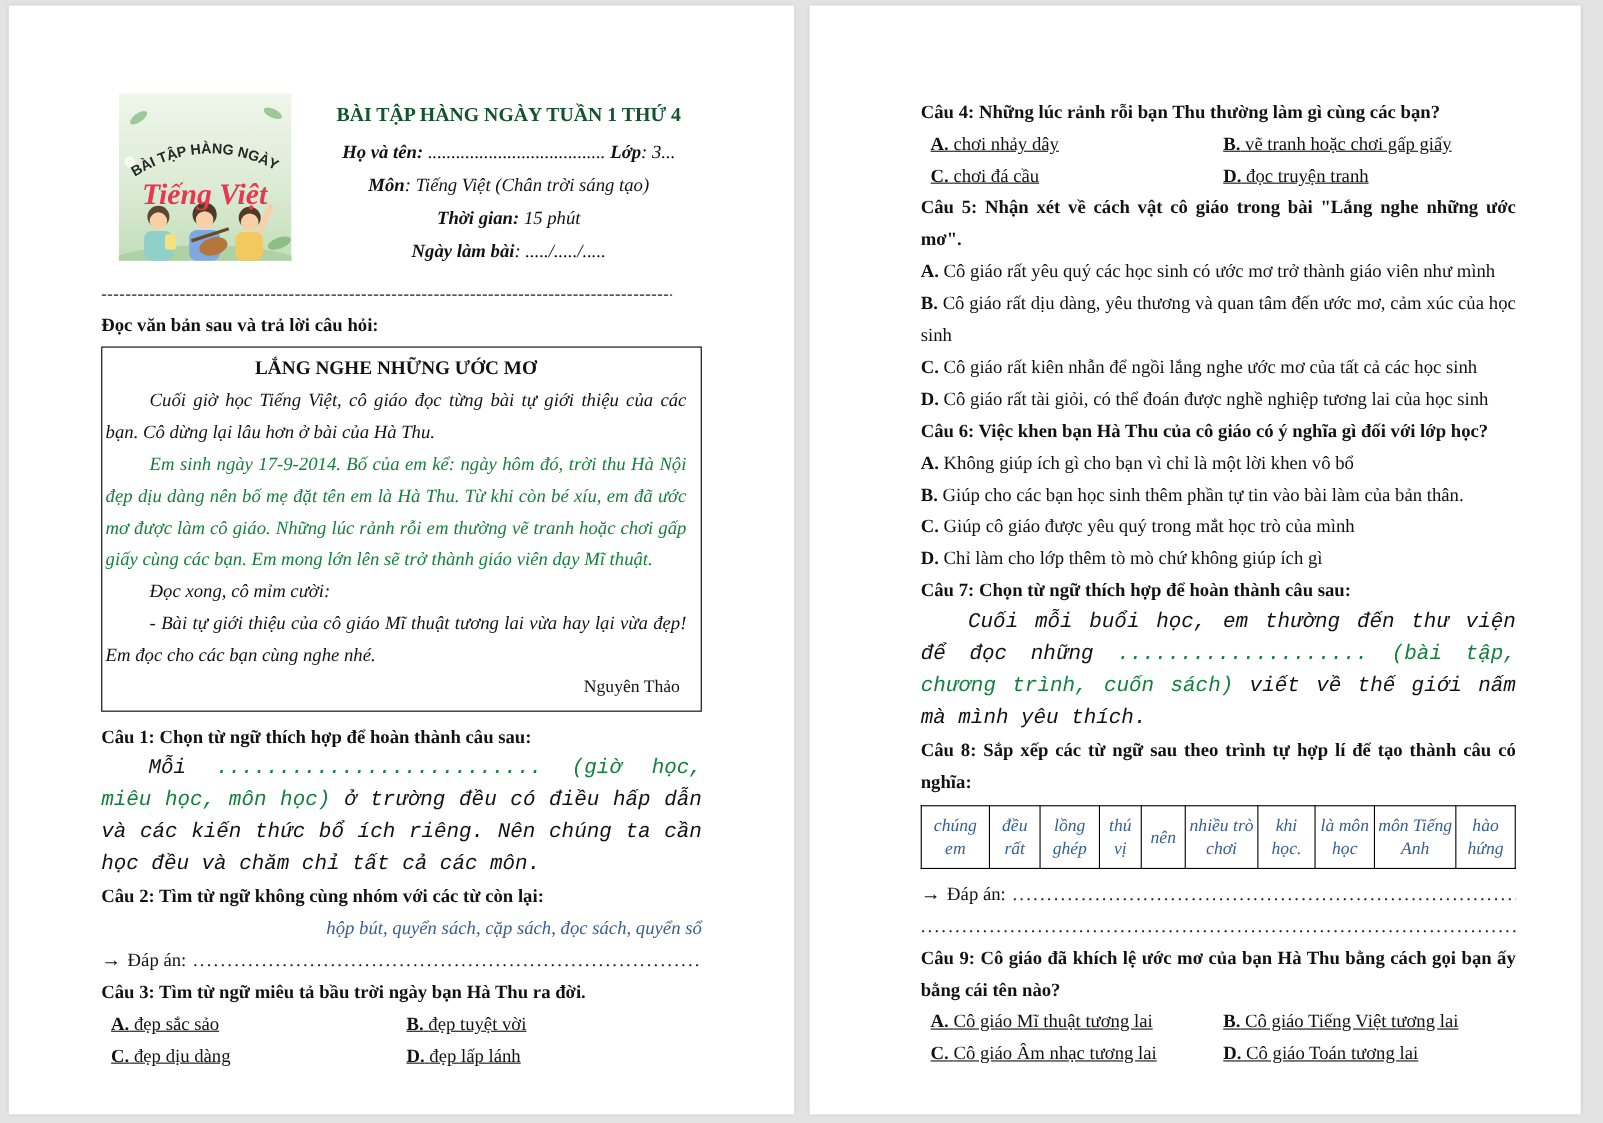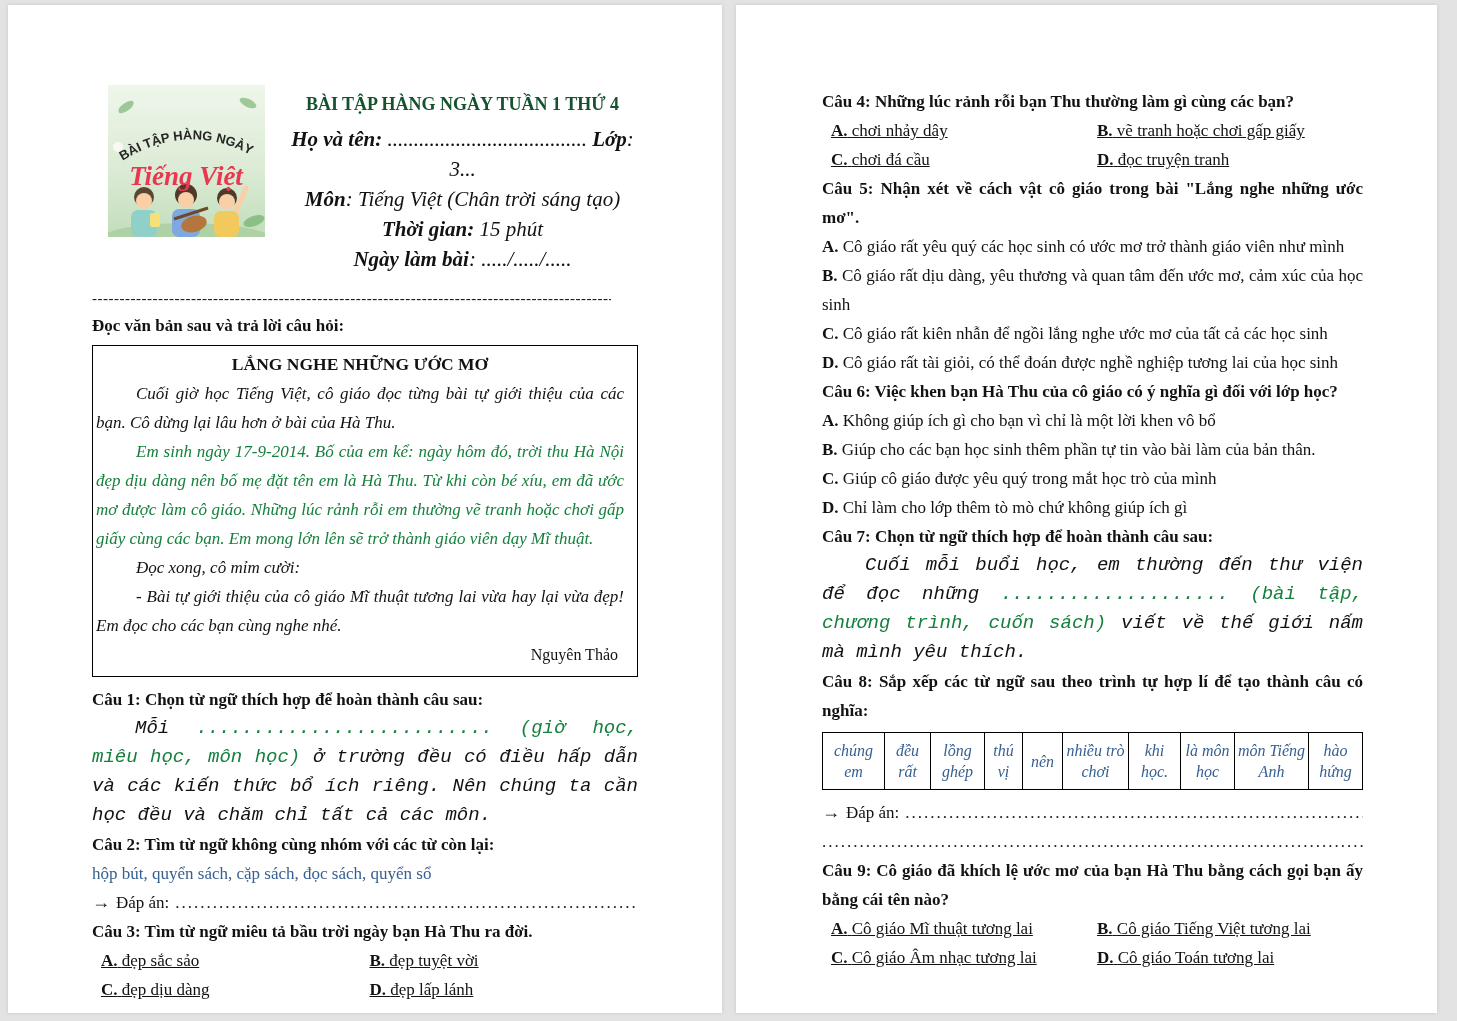--- a/index.html
+++ b/index.html
@@ -10,46 +10,46 @@
     color:#121212;
     overflow:hidden;
   }
   .page{
     position:absolute;top:5px;height:1008px;background:#ffffff;
     box-shadow:0 0 4px rgba(0,0,0,0.12);
   }
   .page-left{left:8px;width:714px;}
   .page-right{left:736px;width:701px;}
   .content-l{position:absolute;left:84px;top:80px;width:546px;}
-  .content-r{position:absolute;left:86px;top:82px;width:541px;}
+  .content-r{position:absolute;left:101px;top:82px;width:541px;}
 
   .hdr-row{display:flex;gap:22px;}
   .logo{width:157px;height:152px;margin-left:16px;flex:none;}
   .hdr-info{flex:1;text-align:center;padding-top:8px;}
   .hdr-title{color:#14532d;font-weight:bold;font-size:18px;line-height:22px;margin-bottom:9px;}
-  .hdr-line{font-size:21px;font-style:italic;line-height:30px;}
+  .hdr-line{font-size:17px;font-style:italic;line-height:30px;}
   .hdr-line b{font-weight:bold;}
 
   .dashline{margin-top:15px;width:519px;overflow:hidden;white-space:nowrap;
     font-size:15px;letter-spacing:0.5px;color:#111;height:18px;line-height:18px;}
 
   .bold17{font-weight:bold;font-size:17px;line-height:29px;}
   .instruction{margin-top:4px;}
 
   .passage-box{border:1px solid #000;margin-top:5px;padding:3px 13px 7px 3px;}
   .passage-title{text-align:center;font-weight:bold;font-size:17.5px;line-height:30px;}
   .pass{font-style:italic;font-size:17px;line-height:29px;text-align:justify;
     text-indent:40px;margin:0;}
   .blue{color:#15803d;}
   .author{text-align:right;font-size:16px;line-height:29px;margin:0;padding-right:6px;}
 
   .q-head{font-weight:bold;font-size:17px;line-height:29px;text-align:justify;}
   .q-body{font-style:italic;font-size:19px;line-height:29px;text-align:justify;
     text-indent:43px;margin:0;font-family:Liberation Mono, monospace;}
-  .center-blue{color:#365f91;font-size:17px;line-height:29px;text-align:left;}
+  .center-blue{color:#365f91;font-style:italic;font-size:17px;line-height:29px;text-align:right;}
 
   .ans-line{display:flex;align-items:baseline;font-size:17px;line-height:29px;}
   .arrow{font-weight:bold;font-size:18px;margin-right:6px;flex:none;}
   .ans-label{margin-right:6px;flex:none;}
   .leader{flex:1;overflow:hidden;white-space:nowrap;letter-spacing:2px;color:#222;}
   .leader2{overflow:hidden;white-space:nowrap;letter-spacing:2px;color:#222;
     font-size:17px;line-height:29px;}
 
   .opt-grid{display:grid;grid-template-columns:1fr 1fr;padding-left:9px;text-decoration:underline;}
   .opt{font-size:17px;line-height:29px;}

